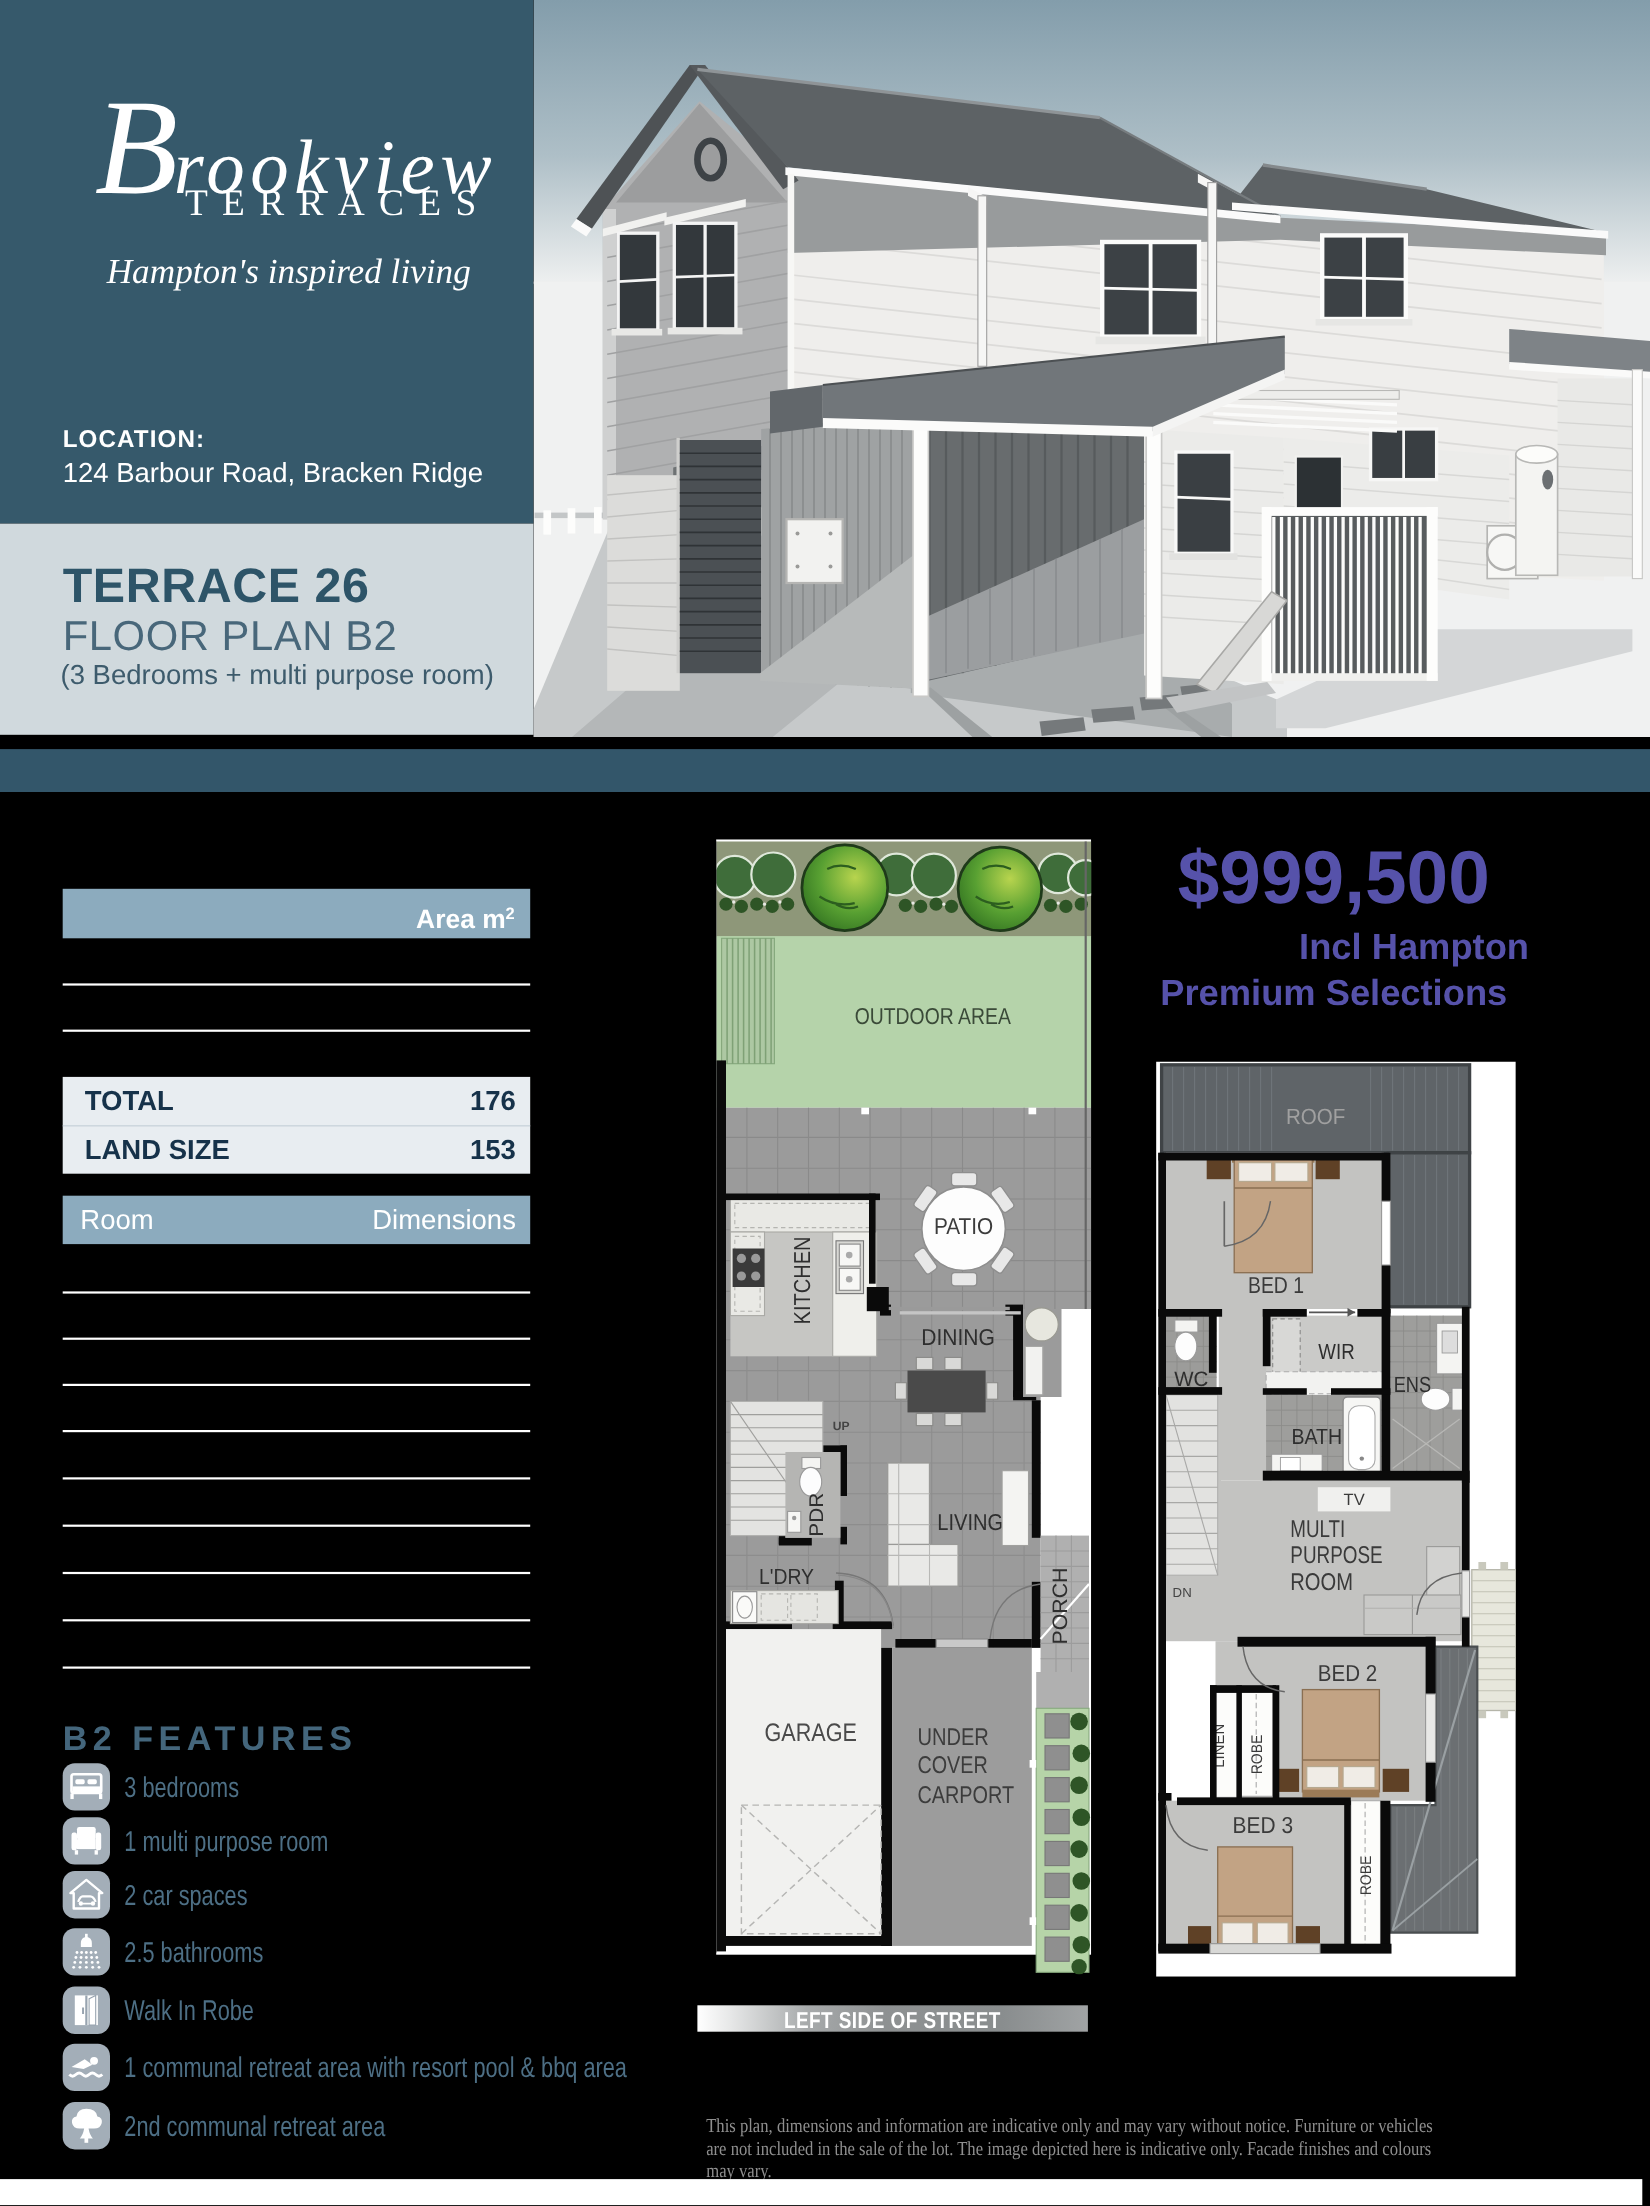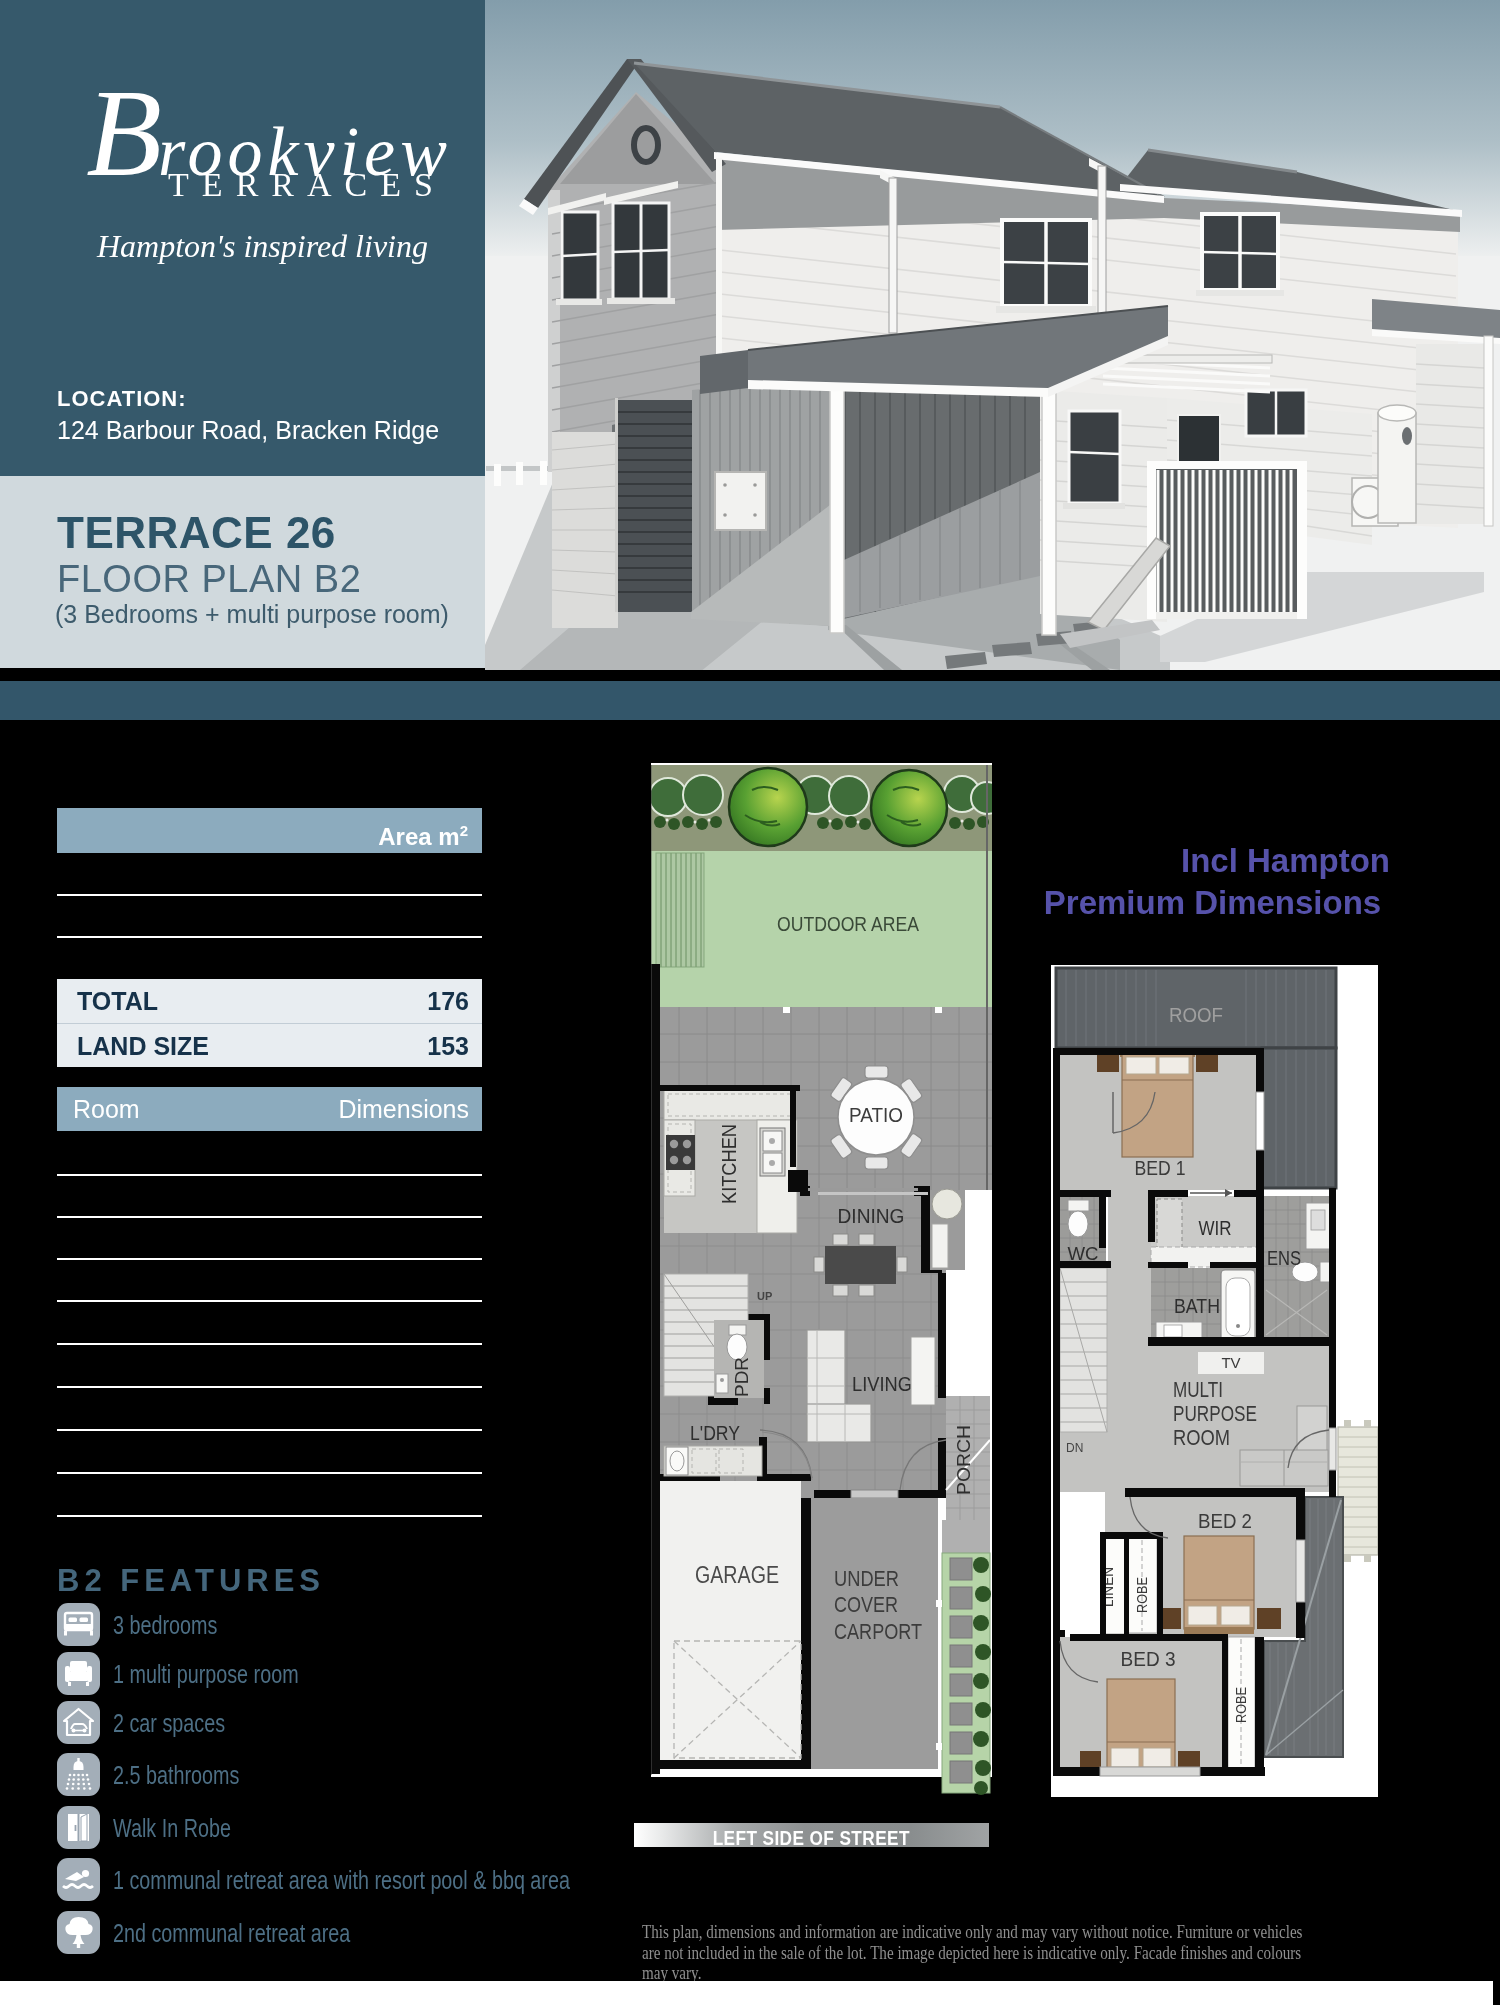--- a/index.html
+++ b/index.html
@@ -480,22 +480,23 @@
       <div class="tx">1 communal retreat area with resort pool &amp; bbq area</div>
   </div>
   <div class="feat" style="top:1911px">
     <div class="ic"><svg width="43" height="43" viewBox="0 0 43 43">
       <path d="M21.5 6 q-8 0 -9 7 q-5 1 -4 6 q1 5 7 5 l4 0 q-1 6 -4 9 l12 0 q-3 -3 -4 -9 l5 0 q6 0 7 -5 q1 -5 -4 -6 q-1 -7 -10 -7 Z" fill="#fff"></path>
       <rect x="19.8" y="28" width="3.4" height="9" fill="#fff"></rect>
     </svg></div>
       <div class="tx">2nd communal retreat area</div>
   </div>
 
+  <div id="price" class="abs">$999,500</div>
   <div id="price2" class="abs">Incl Hampton</div>
-  <div id="price3" class="abs">Premium Dimensions</div>
+  <div id="price3" class="abs">Premium Selections</div>
 
   <svg class="abs" style="left:651px;top:763px" width="341" height="1032" viewBox="651 763 341 1032" font-family="Liberation Sans, sans-serif">
     <defs>
       <radialGradient id="tree" cx="0.62" cy="0.38" r="0.75">
         <stop offset="0" stop-color="#b8d44e"></stop>
           <stop offset="0.55" stop-color="#58a032"></stop>
           <stop offset="1" stop-color="#2e6e1f"></stop>
       </radialGradient>
     </defs>
     <rect x="651" y="763" width="341" height="1014" fill="#ffffff"></rect>

